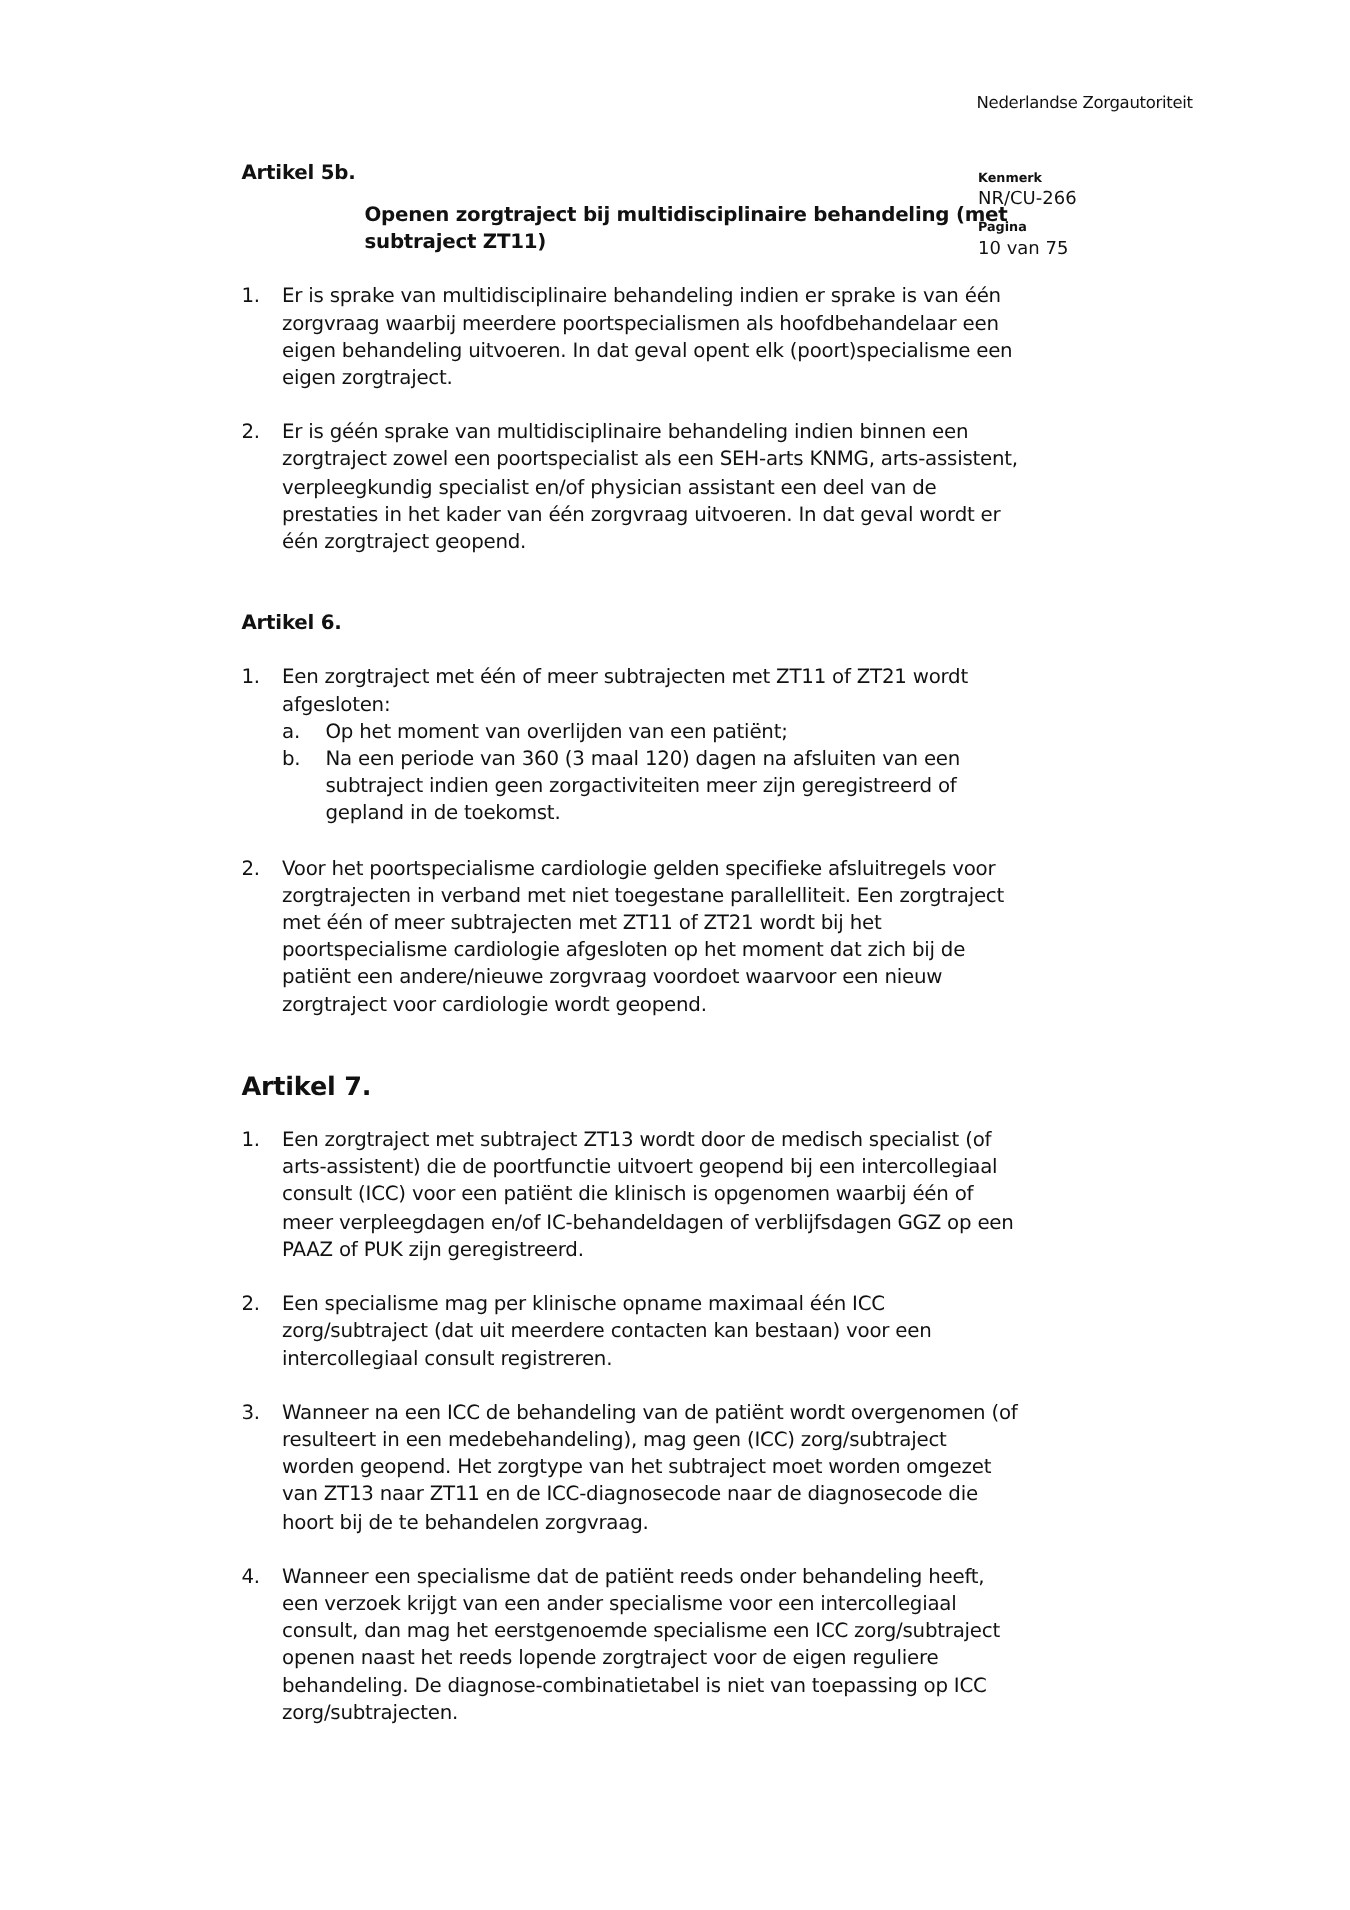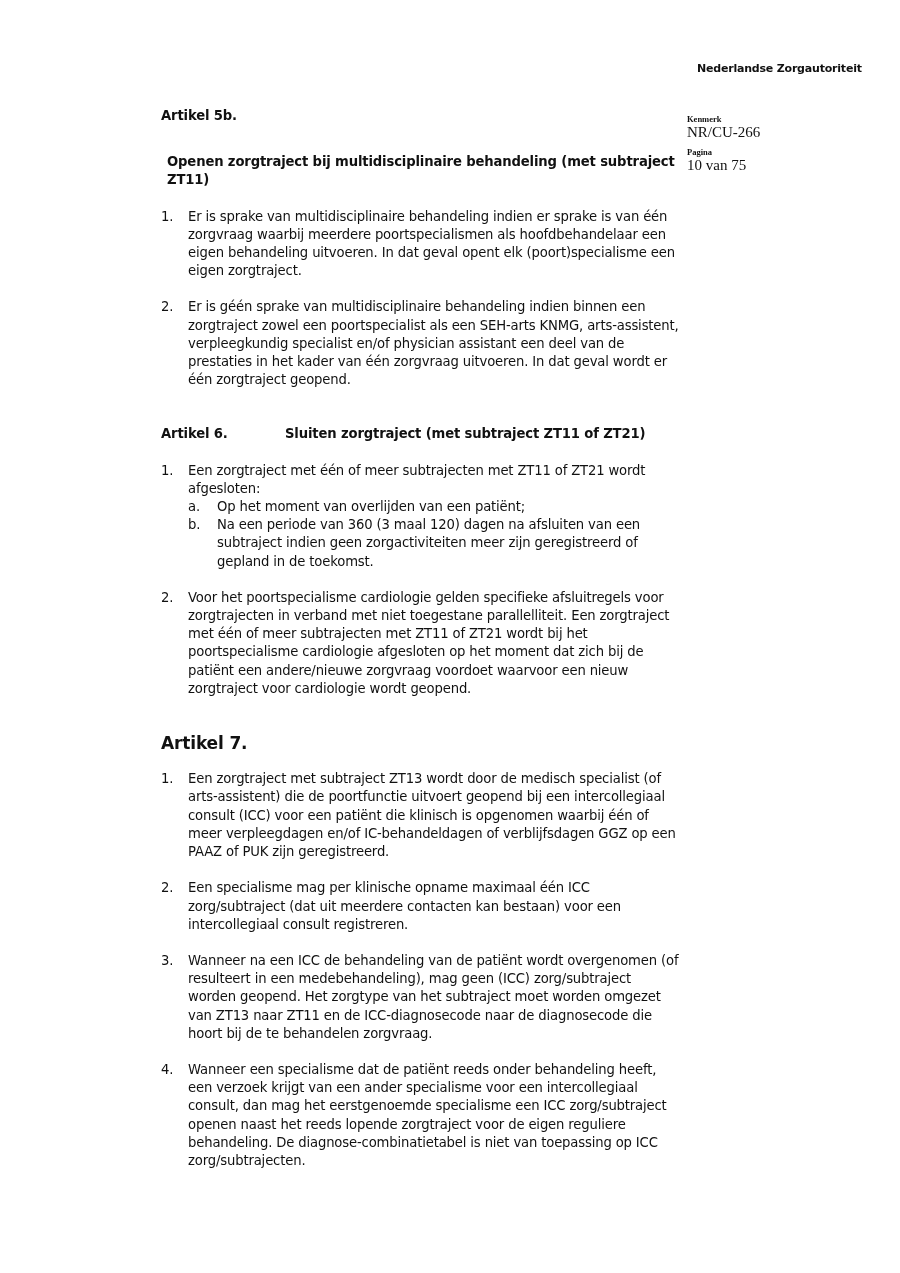--- a/index.html
+++ b/index.html
@@ -10,41 +10,40 @@
     body {
       width: 900px;
       height: 1273px;
       position: relative;
       overflow: hidden;
       font-family: "DejaVu Sans", sans-serif;
       color: #111111;
     }
     .org-name {
       position: absolute;
-      left: 697px;
+      left: 651px;
       top: 62px;
       font-size: 11px;
-      font-weight: bold;
+      font-weight: normal;
       letter-spacing: -0.2px;
       white-space: nowrap;
     }
     .meta {
       position: absolute;
-      left: 687px;
+      left: 652px;
       top: 114px;
       width: 150px;
-      font-family: Liberation Serif, serif;
     }
     .meta-label {
       font-size: 8.5px;
       font-weight: bold;
       line-height: 11px;
     }
     .meta-value {
-      font-size: 15px;
+      font-size: 12px;
       line-height: 14px;
       margin-bottom: 8px;
     }
     .content {
       position: absolute;
       left: 161px;
       top: 107px;
       width: 520px;
       font-size: 13.2px;
       line-height: 18.2px;
@@ -92,42 +91,41 @@
 <div class="meta">
   <div class="meta-label">Kenmerk</div>
   <div class="meta-value">NR/CU-266</div>
   <div class="meta-label">Pagina</div>
   <div class="meta-value">10 van 75</div>
 </div>
 
 <div class="content">
 
   <section>
-    <h2 class="article-title" style="font-size:13.2px;flex-direction:column;">
+    <h2 class="article-title" style="font-size:13.2px;">
       <span class="article-num">Artikel 5b.</span>
       <span class="article-text" style="padding-left:6px;margin-top:28px;">Openen zorgtraject bij multidisciplinaire behandeling (met subtraject ZT11)</span>
     </h2>
     <ol class="items">
       <li class="item">
         <span class="item-num">1.</span>
         <span class="item-body">Er is sprake van multidisciplinaire behandeling indien er sprake is van één zorgvraag waarbij meerdere poortspecialismen als hoofdbehandelaar een eigen behandeling uitvoeren. In dat geval opent elk (poort)specialisme een eigen zorgtraject.</span>
       </li>
       <li class="item">
         <span class="item-num">2.</span>
         <span class="item-body">Er is géén sprake van multidisciplinaire behandeling indien binnen een zorgtraject zowel een poortspecialist als een SEH-arts KNMG, arts-assistent, verpleegkundig specialist en/of physician assistant een deel van de prestaties in het kader van één zorgvraag uitvoeren. In dat geval wordt er één zorgtraject geopend.</span>
       </li>
     </ol>
   </section>
 
   <div class="gap-article"></div>
 
   <section>
     <h2 class="article-title" style="font-size:13.2px;gap:32px;">
       <span class="article-num w92">Artikel 6.</span>
-      <span class="article-text">Sluiten zorgtraject (met subtraject ZT11 of ZT21)</span>
     </h2>
     <ol class="items">
       <li class="item">
         <span class="item-num">1.</span>
         <div class="item-body">
           <div>Een zorgtraject met één of meer subtrajecten met ZT11 of ZT21 wordt afgesloten:</div>
           <div class="sub">
             <span class="sub-letter">a.</span>
             <span>Op het moment van overlijden van een patiënt;</span>
           </div>

